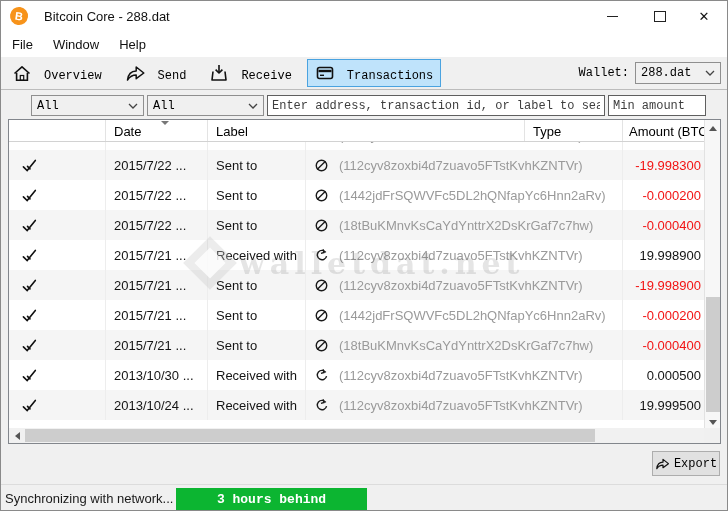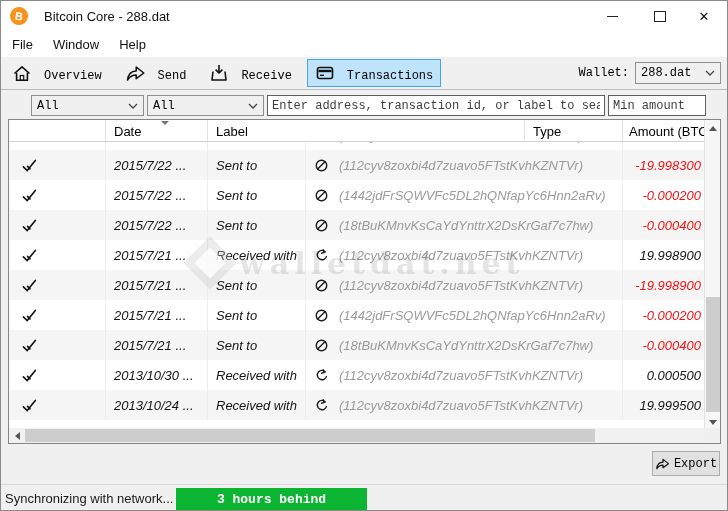--- a/index.html
+++ b/index.html
@@ -58,21 +58,21 @@
          box-sizing:border-box;border-right:1px solid #e3e3e3;overflow:hidden;white-space:nowrap;}
   .c0{width:97px;} .c1{width:102px;} .c2{width:98px;} .c3{width:317px;} .c4{width:81px;border-right:none;}
   .hcell.c1,.hcell.c2,.hcell.c3{padding-left:8px;} .hcell.c4{padding-left:6px;}
   .sort-indicator{position:absolute;left:152px;top:1px;width:0;height:0;
                   border-left:4px solid transparent;border-right:4px solid transparent;border-top:4px solid #777;}
   .tbody{position:absolute;top:22px;left:0;width:695px;}
   .trow{height:30px;position:relative;overflow:hidden;background:#fff;}
   .trow.alt{background:#f5f5f5;}
   .trow.partial{height:8px;}
   .trow.partial .trow-inner{margin-top:-22px;}
-  .trow-inner{display:flex;height:30px;align-items:flex-end;font-style:italic;}
+  .trow-inner{display:flex;height:30px;align-items:flex-end;}
   .bcell{height:30px;display:flex;align-items:center;box-sizing:border-box;
          border-right:1px solid #ededed;font-size:13px;color:#141414;overflow:hidden;white-space:nowrap;}
   .bcell.c4{border-right:none;justify-content:flex-end;padding-right:3px;}
   .bcell.c1,.bcell.c2{padding-left:8px;}
   .bcell.c3{padding-left:8px;gap:10px;}
   .cicon{margin-left:12px;display:flex;align-items:center;}
   .addr{color:#9a9a9a;}
   .amount.neg{color:#f21414;}
 
   

